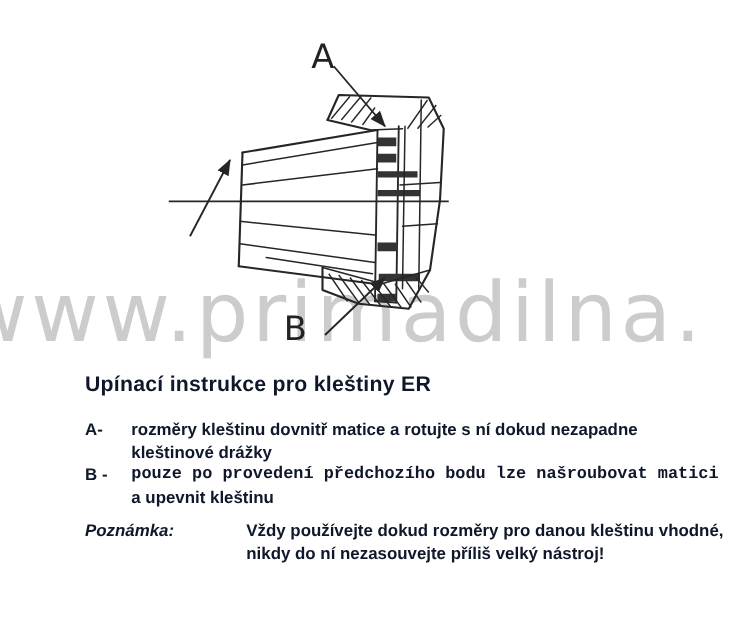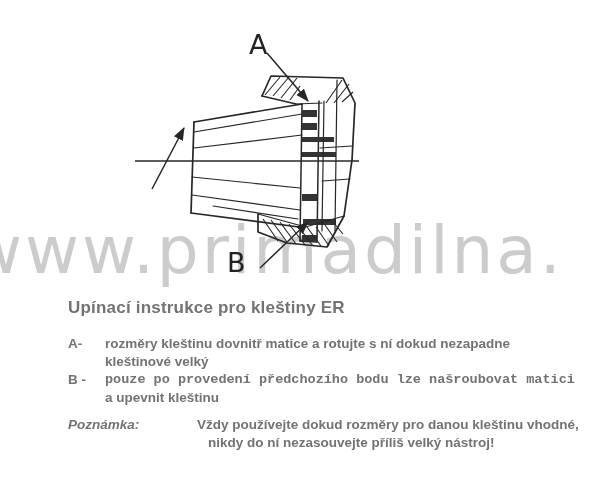--- a/index.html
+++ b/index.html
@@ -8,21 +8,21 @@
     background:#ffffff;
     font-family:"Liberation Sans","DejaVu Sans",sans-serif;
   }
   .watermark{
     position:absolute;left:-32px;top:218px;
     font-size:66px;letter-spacing:3px;line-height:1;
     color:#cccccc;white-space:nowrap;z-index:0;
     font-family:"DejaVu Sans",sans-serif;
   }
   svg.diagram{position:absolute;left:0;top:0;z-index:1;}
-  .textblock{position:absolute;z-index:2;color:#737373;font-weight:bold;}
+  .textblock{position:absolute;z-index:2;color:#0f172a;font-weight:bold;}
   .heading{left:68px;top:298px;font-size:17px;letter-spacing:0.2px;}
   .line{position:absolute;font-size:13.5px;white-space:nowrap;}
   .lbl{position:absolute;font-size:13.5px;font-weight:bold;}
 </style>
 </head>
 <body>
 
 <div class="watermark">www.primadilna.</div>
 
 <svg class="diagram" width="600" height="500" viewBox="0 0 600 500">
@@ -104,21 +104,21 @@
   <path d="M152,189 L184,128" stroke="#262626" stroke-width="1.5" marker-end="url(#ah)"></path>
 
   <text x="249" y="54" font-size="27" fill="#222222" font-family="DejaVu Sans, sans-serif">A</text>
   <text x="227" y="272" font-size="27" fill="#222222" font-family="DejaVu Sans, sans-serif">B</text>
 </svg>
 
 <div class="textblock heading">Upínací instrukce pro kleštiny ER</div>
 
 <div class="textblock lbl" style="left:68px;top:336px;">A-</div>
 <div class="textblock line" style="left:105px;top:336px;">rozměry kleštinu dovnitř matice a rotujte s ní dokud nezapadne</div>
-<div class="textblock line" style="left:105px;top:354px;">kleštinové velký</div>
+<div class="textblock line" style="left:105px;top:354px;">kleštinové drážky</div>
 
 <div class="textblock lbl" style="left:68px;top:372px;">B -</div>
 <div class="textblock line" style="left:105px;top:372px;font-family:Liberation Mono, monospace;">pouze po provedení předchozího bodu lze našroubovat matici</div>
 <div class="textblock line" style="left:105px;top:390px;text-align:right;">a upevnit kleštinu</div>
 
 <div class="textblock lbl" style="left:68px;top:417px;font-style:italic;">Poznámka:</div>
 <div class="textblock line" style="left:197px;top:417px;">Vždy používejte dokud rozměry pro danou kleštinu vhodné,</div>
-<div class="textblock line" style="left:208px;top:435px;">nikdy do ní nezasouvejte příliš velký nástroj!</div>
+<div class="textblock line" style="left:197px;top:435px;">nikdy do ní nezasouvejte příliš velký nástroj!</div>
 
 </body></html>

